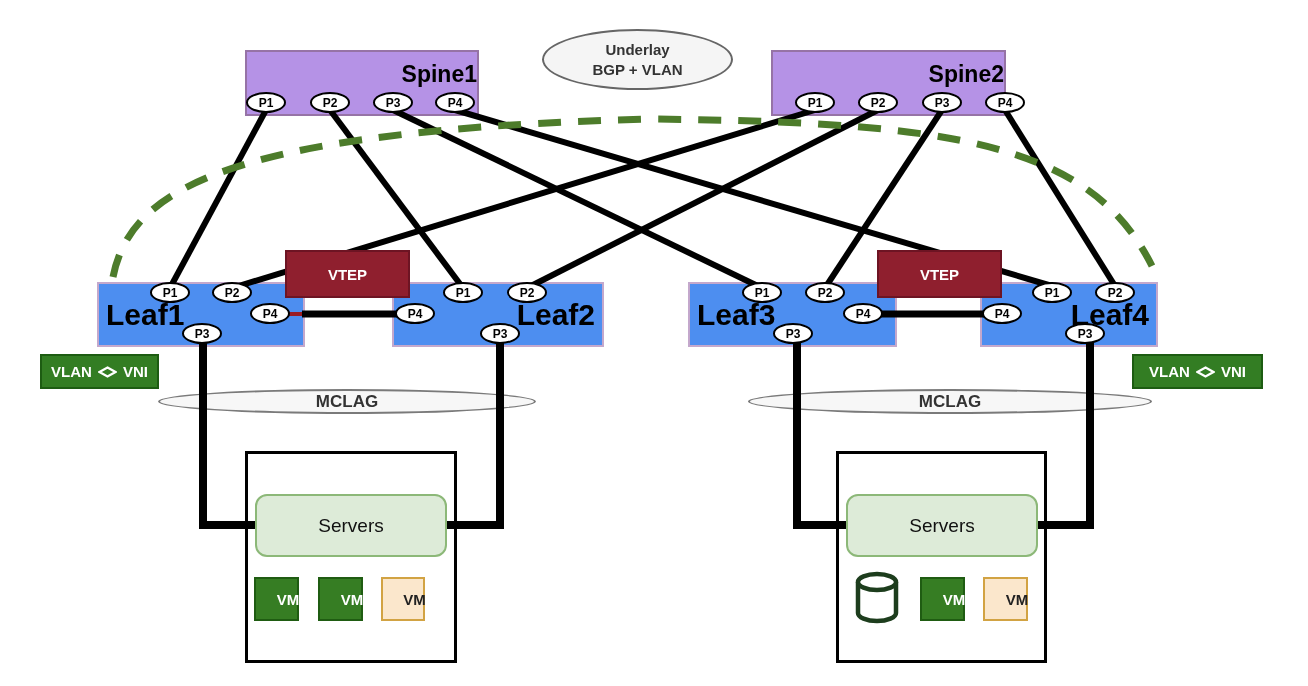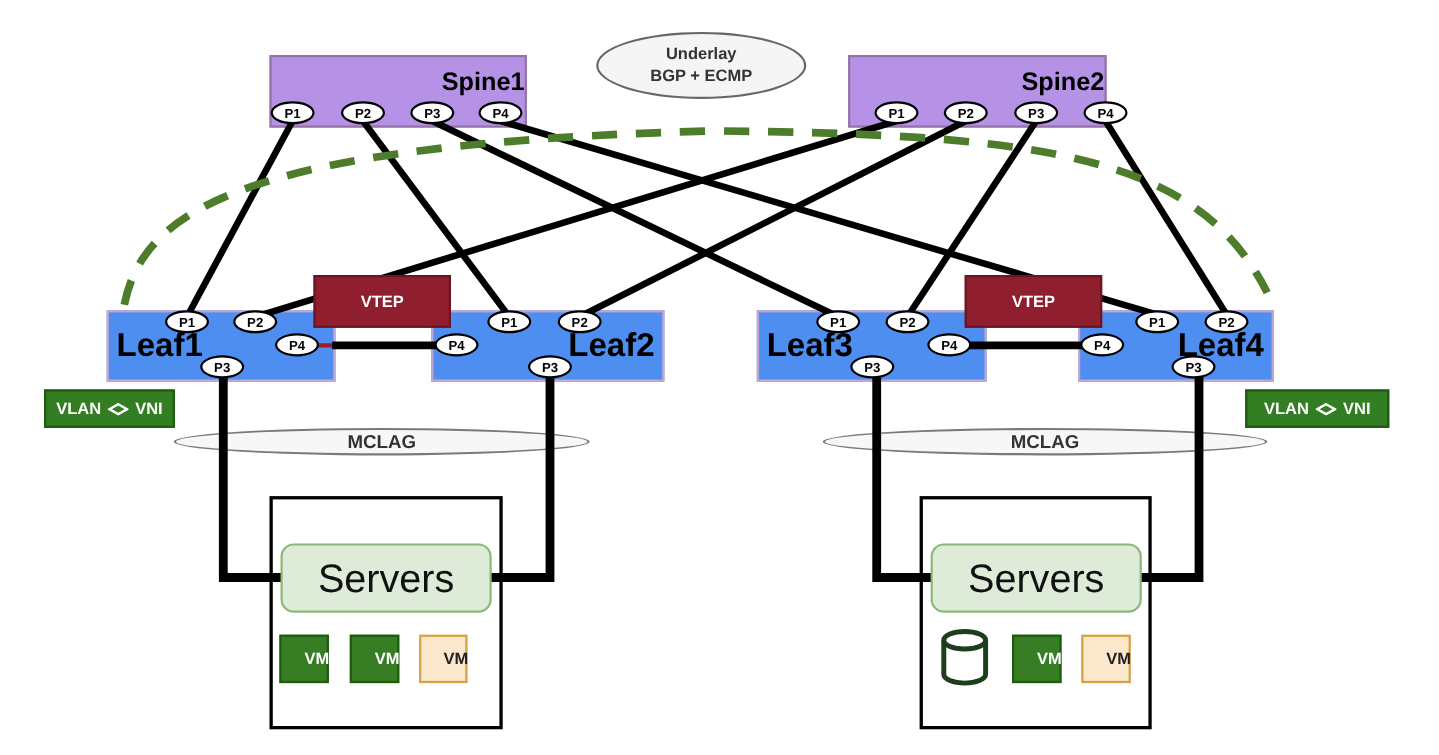--- a/index.html
+++ b/index.html
@@ -60,40 +60,40 @@
     z-index:6;display:flex;align-items:center;justify-content:center;gap:6px;
     color:#fff;font-weight:bold;font-size:15px;
   }
   
   .server-box{
     position:absolute;background:#fff;border:3px solid #000;box-sizing:border-box;z-index:1;
   }
   .servers-rect{
     position:absolute;background:#ddebd8;border:2.5px solid #8cb878;border-radius:12px;
     box-sizing:border-box;z-index:6;display:flex;align-items:center;justify-content:center;
-    font-size:36px;color:#111;font-weight:400;
+    font-size:19px;color:#111;font-weight:400;
   }
   .vm{
     position:absolute;width:45px;height:44px;box-sizing:border-box;z-index:6;
     display:flex;align-items:center;justify-content:center;font-weight:bold;font-size:15px;padding-left:23px;
   }
   .vm-green{background:#367d23;border:2.5px solid #1f5c12;color:#fff;}
   .vm-cream{background:#fbe7cc;border:2.5px solid #d2a343;color:#222;}
   .cylinder{position:absolute;z-index:6;}
   
   .links-svg{position:absolute;left:0;top:0;z-index:5;pointer-events:none;}
 </style>
 </head>
 <body>
 
 <div class="canvas">
 
   <div class="underlay" style="left:542px;top:17px;width:191px;height:61px">
     <span>Underlay</span>
-    <span>BGP + ECMP</span>
+    <span>BGP + VLAN</span>
   </div>
   <div class="mclag" style="left:158px;top:377px;width:378px;height:25px">MCLAG</div>
   <div class="mclag" style="left:748px;top:377px;width:404px;height:25px">MCLAG</div>
 
   <div class="server-box" style="left:245px;top:439px;width:212px;height:212px"></div>
   <div class="server-box" style="left:836px;top:439px;width:211px;height:212px"></div>
 
   <div class="spine" style="left:245px;top:38px;width:234px;height:66px">
     <span class="spine-title">Spine1</span>
   </div>

